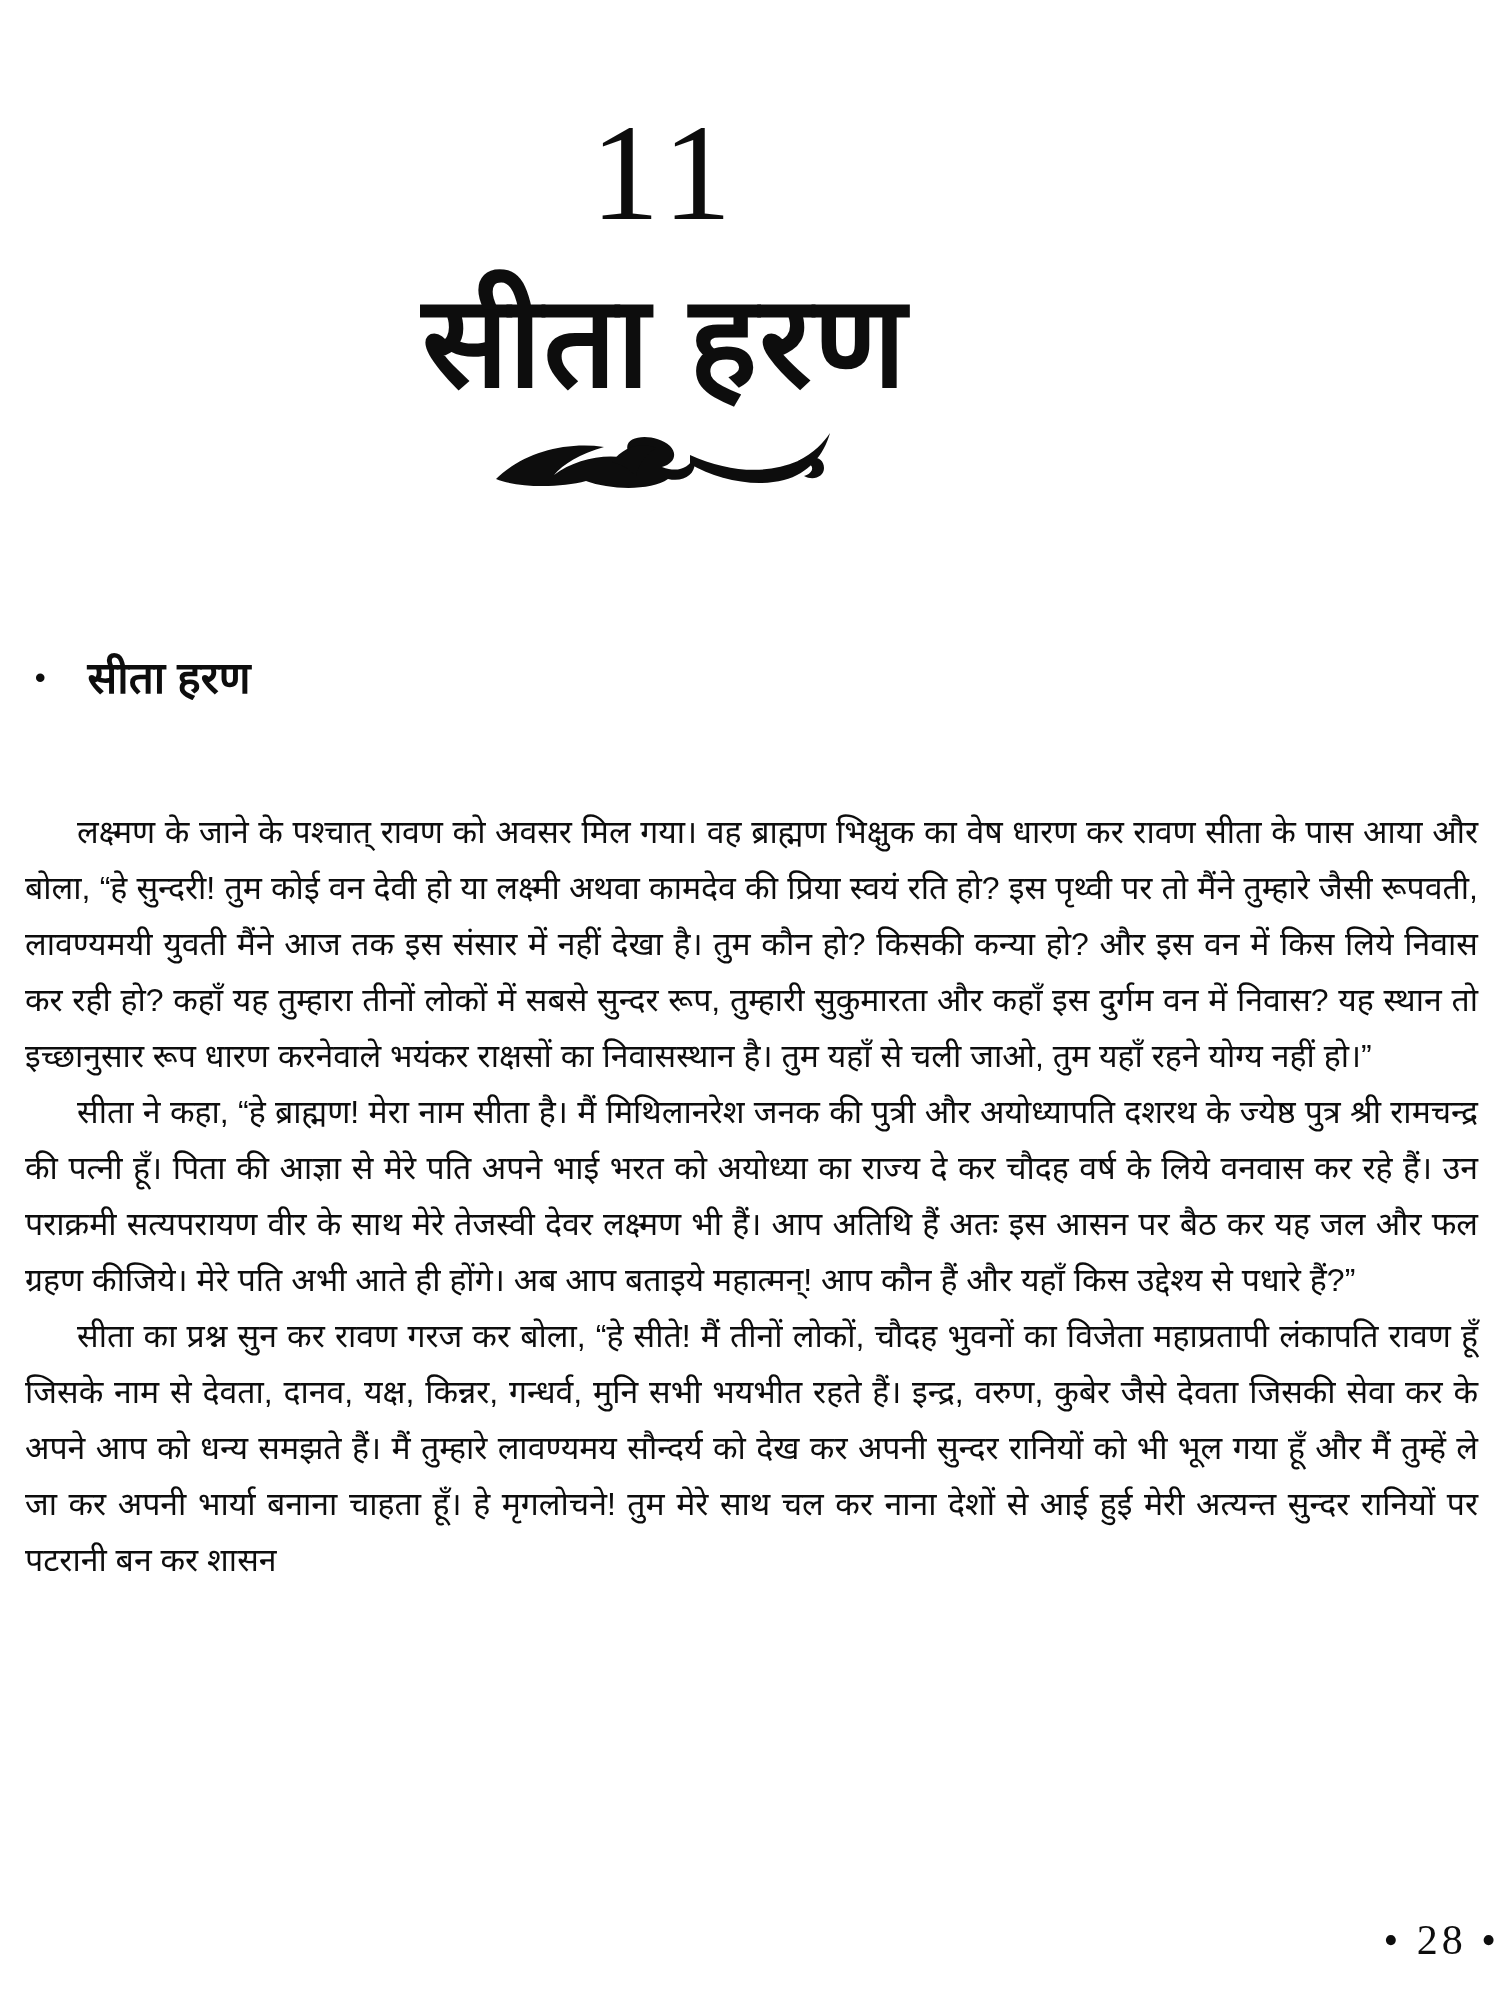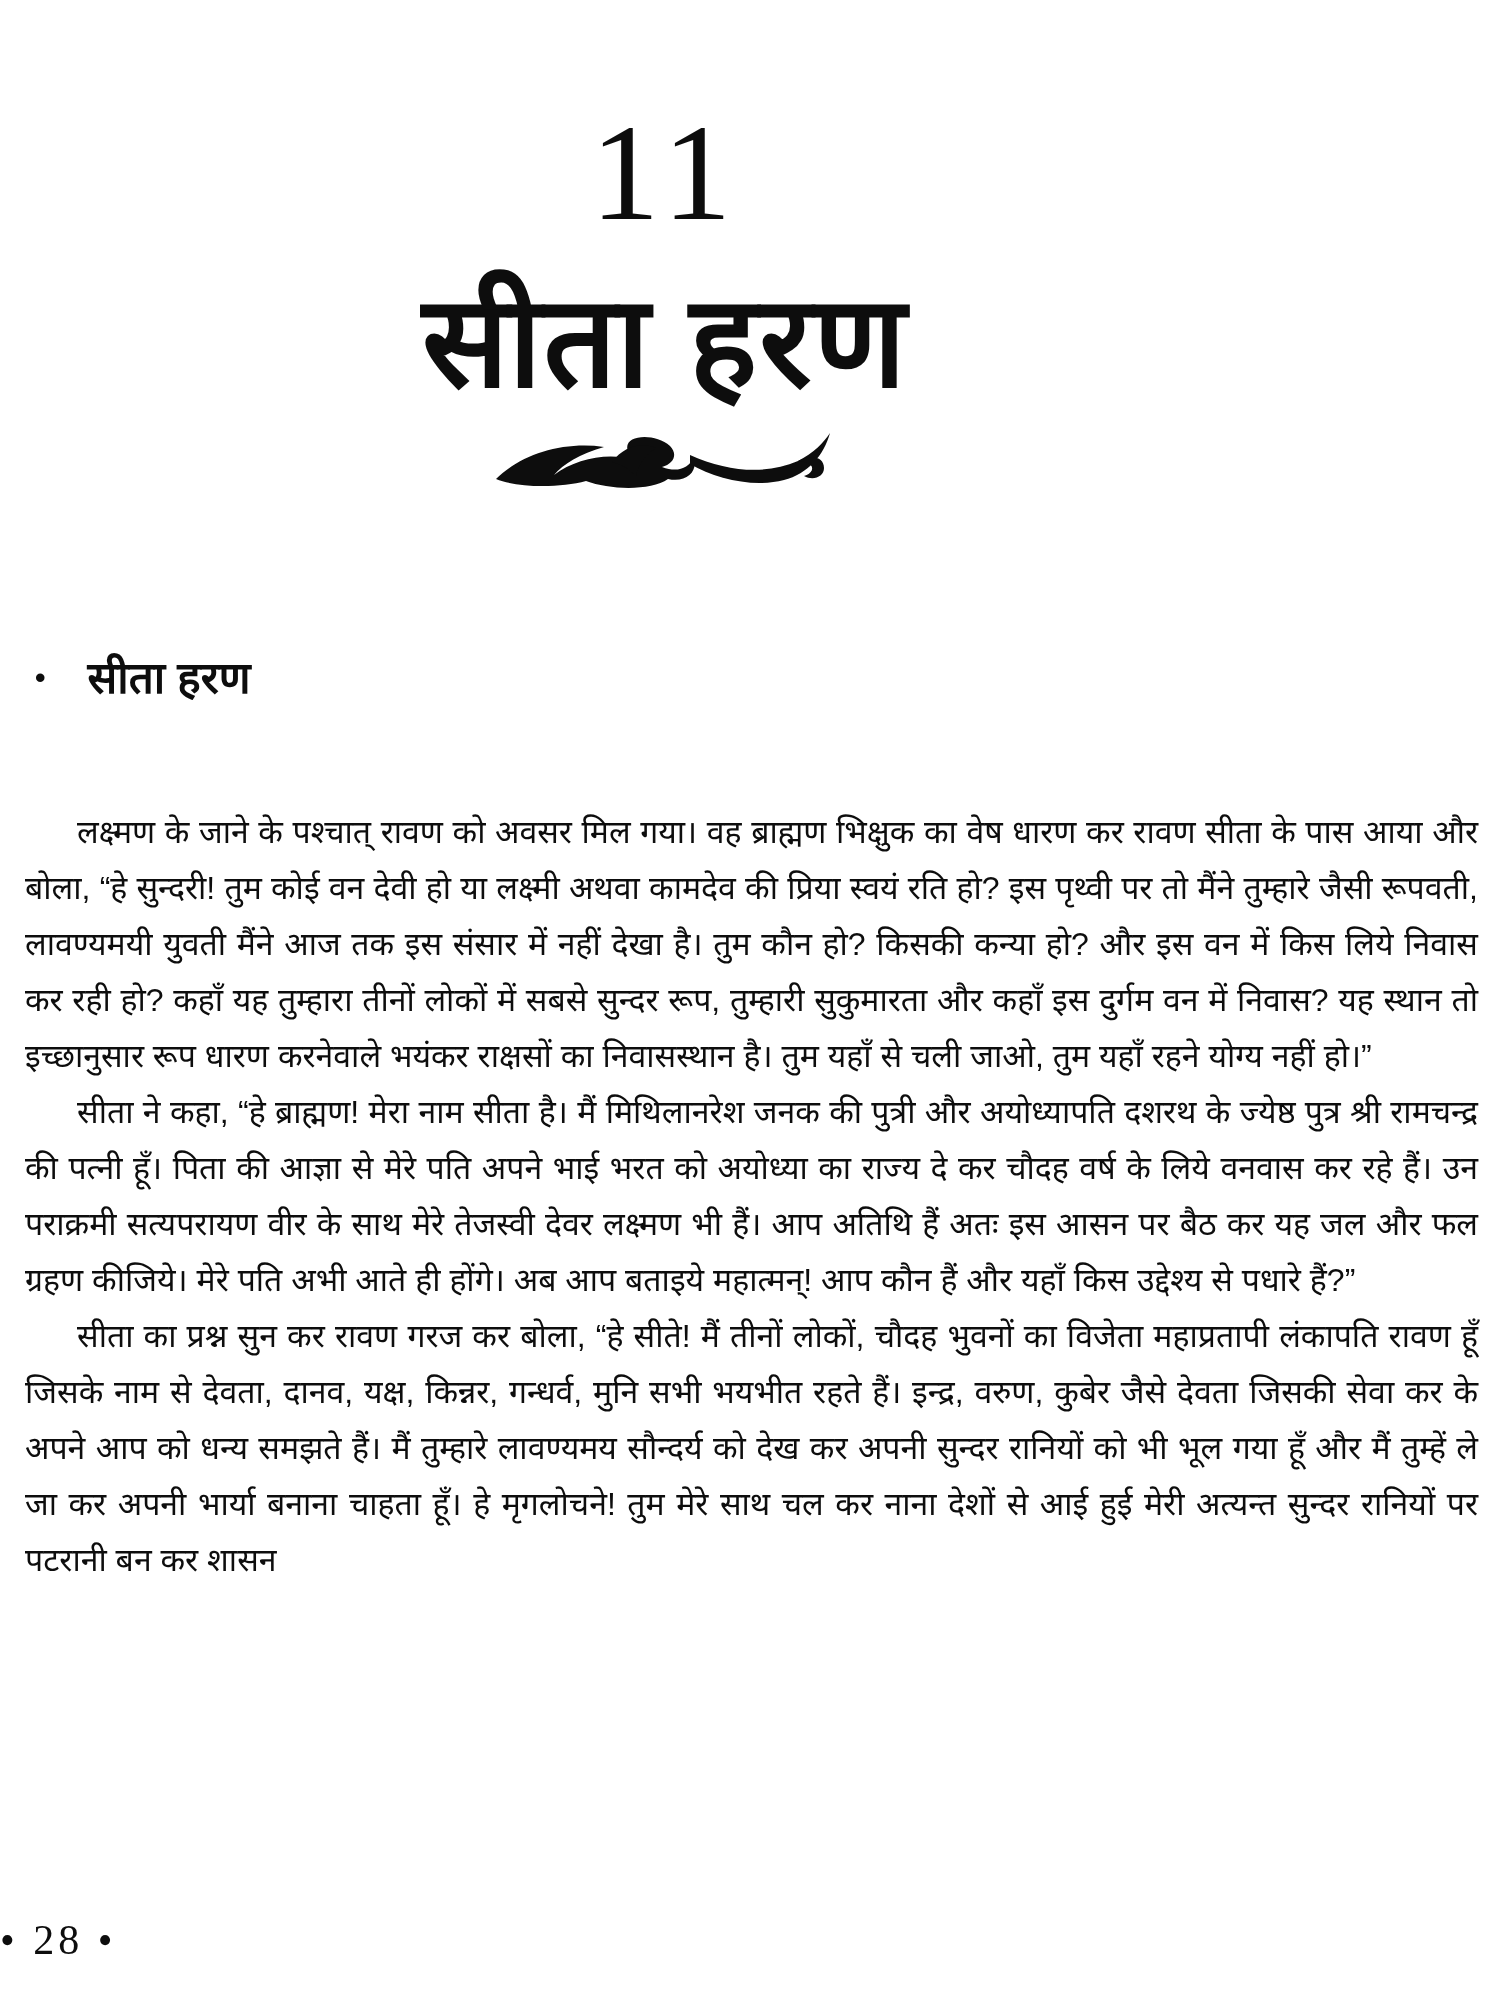--- a/index.html
+++ b/index.html
@@ -70,21 +70,21 @@
     text-align: justify;
     text-indent: 52px;
     font-weight: 400;
   }
   
   .footer {
     position: absolute;
     bottom: 36px;
     left: 0;
     width: 100%;
-    text-align: left;
+    text-align: right;
     font-family: "Liberation Serif", "DejaVu Serif", serif;
     font-size: 42px;
     letter-spacing: 4px;
   }
 </style>
 </head>
 <body>
 
 <div class="page">
 

